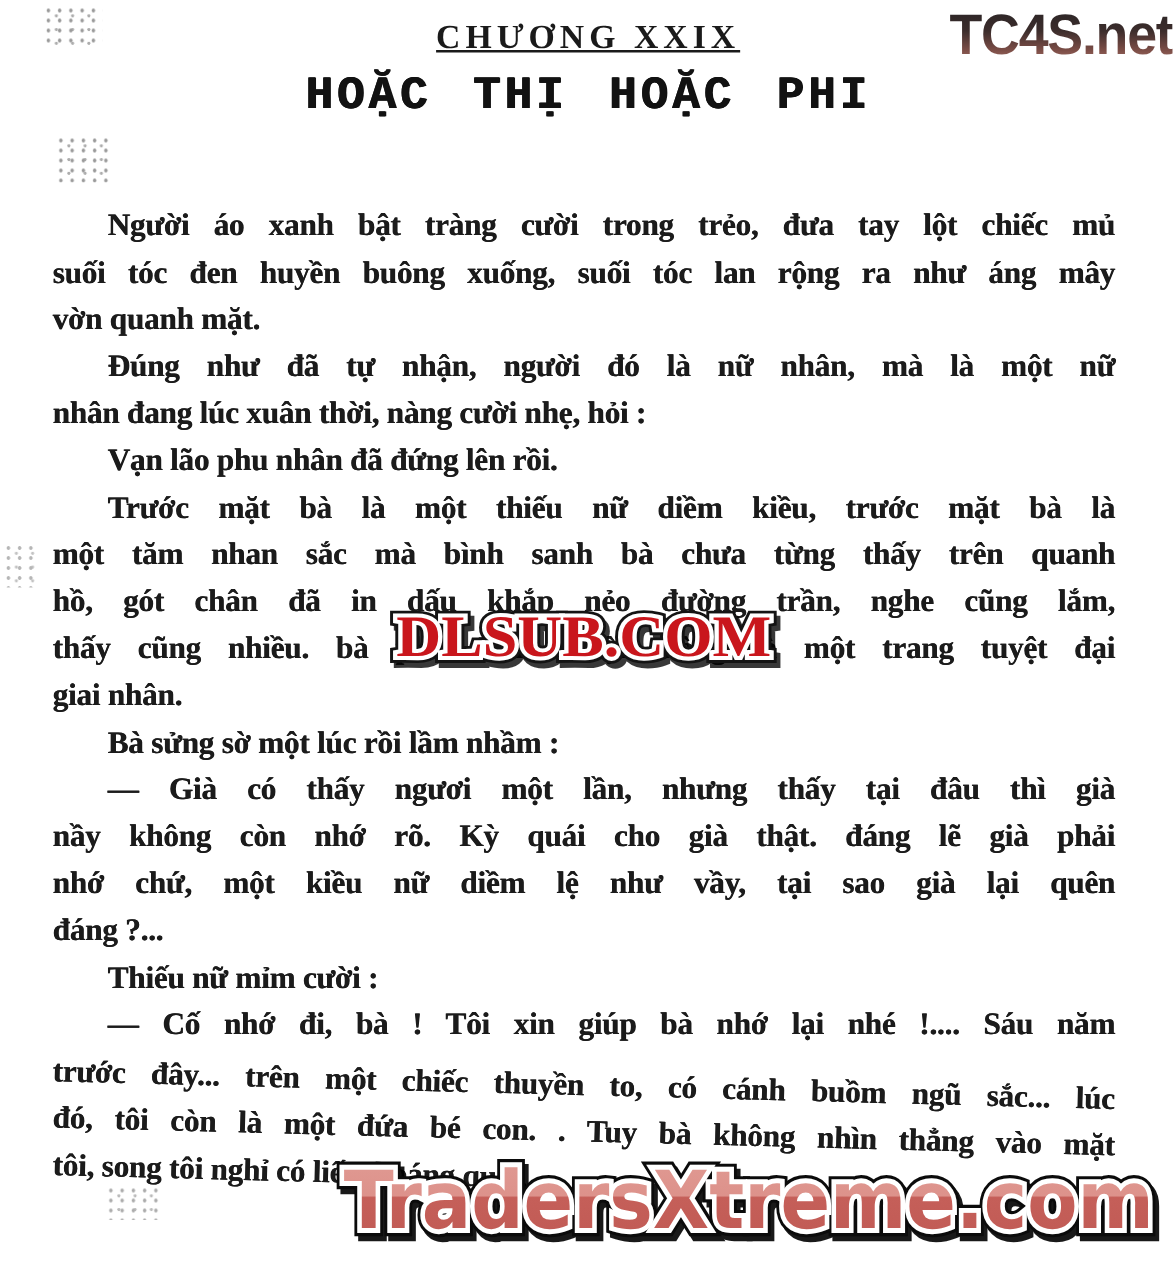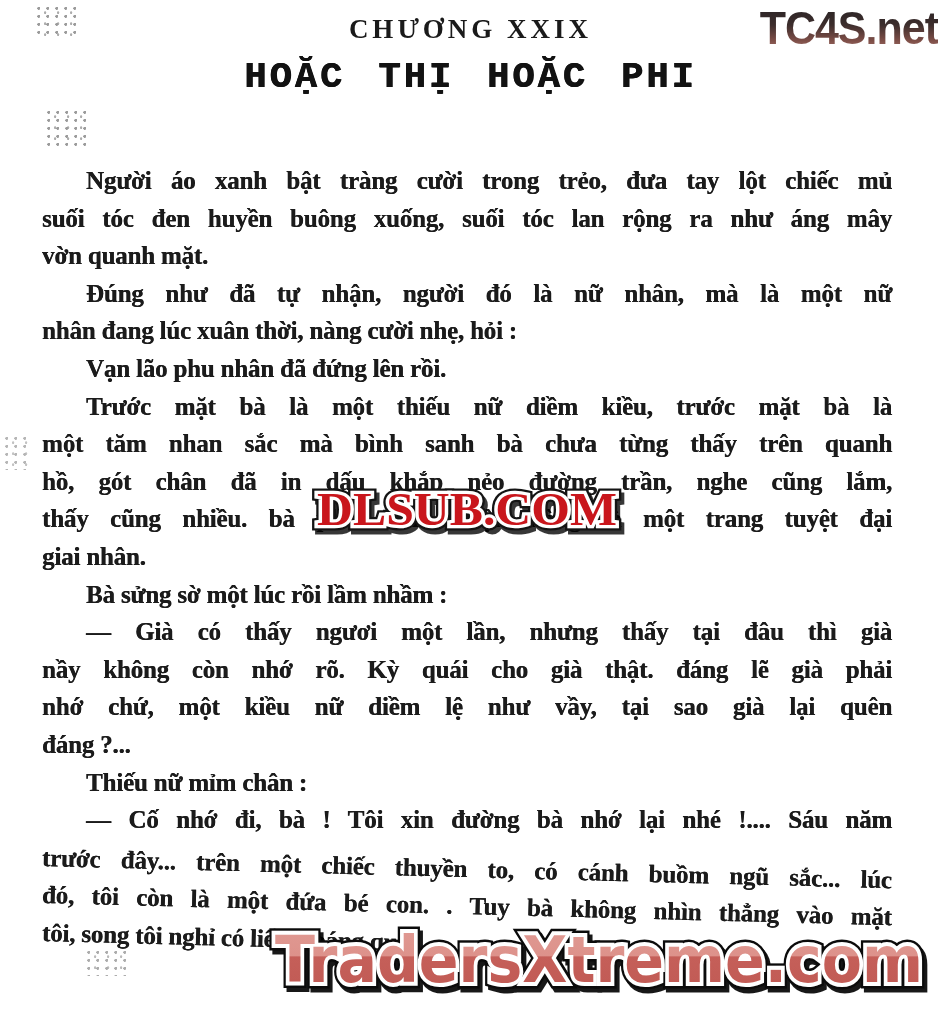--- a/index.html
+++ b/index.html
@@ -3,21 +3,21 @@
 <meta charset="utf-8">
 <style>
   html,body{margin:0;padding:0;background:#fff;}
   .page{
     position:relative;width:941px;height:1024px;background:#ffffff;overflow:hidden;
     font-family:"Liberation Serif",serif;color:#1c1c1c;
   }
   
   .chapter{
     position:absolute;top:14px;left:0;width:100%;text-align:center;
-    font-size:27px;font-weight:700;letter-spacing:4px;color:#1a1a1a;
+    font-size:27px;font-weight:700;letter-spacing:4px;color:#1a1a1a;text-decoration:underline;
   }
   .title{
     position:absolute;top:56px;left:0;width:100%;text-align:center;
     font-size:37px;font-weight:700;letter-spacing:3px;word-spacing:8px;color:#121212;
     text-shadow:0.7px 0 currentColor,0 0.4px currentColor;
     font-family:Liberation Mono, monospace;
   }
   
   .body{position:absolute;left:42px;top:124px;width:850px;z-index:2;margin-top:38px;}
   .line{
@@ -95,22 +95,22 @@
       <div class="line ind just">Trước mặt bà là một thiếu nữ diềm kiều, trước mặt bà là</div>
       <div class="line just">một tăm nhan sắc mà bình sanh bà chưa từng thấy trên quanh</div>
       <div class="line just">hồ, gót chân đã in dấu khắp nẻo đường trần, nghe cũng lắm,</div>
       <div class="line just">thấy cũng nhiều. bà phải nhìn nhận nàng là một trang tuyệt đại</div>
       <div class="line">giai nhân.</div>
       <div class="line ind">Bà sửng sờ một lúc rồi lầm nhầm :</div>
       <div class="line ind just">— Già có thấy ngươi một lần, nhưng thấy tại đâu thì già</div>
       <div class="line just">nầy không còn nhớ rõ. Kỳ quái cho già thật. đáng lẽ già phải</div>
       <div class="line just">nhớ chứ, một kiều nữ diềm lệ như vầy, tại sao già lại quên</div>
       <div class="line">đáng ?...</div>
-      <div class="line ind">Thiếu nữ mỉm chân :</div>
-      <div class="line ind just">— Cố nhớ đi, bà ! Tôi xin đường bà nhớ lại nhé !.... Sáu năm</div>
+      <div class="line ind">Thiếu nữ mỉm cười :</div>
+      <div class="line ind just">— Cố nhớ đi, bà ! Tôi xin giúp bà nhớ lại nhé !.... Sáu năm</div>
       <div class="line just tilt">trước đây... trên một chiếc thuyền to, có cánh buồm ngũ sắc... lúc</div>
       <div class="line just tilt">đó, tôi còn là một đứa bé con. . Tuy bà không nhìn thẳng vào mặt</div>
       <div class="line tilt">tôi, song tôi nghỉ có liếc thoáng qua .</div>
     </div>
 
   <svg class="wm-dlsub" width="330" height="66" viewBox="0 0 330 66">
     <text class="dl-shadow" x="12" y="52" textLength="300" lengthAdjust="spacingAndGlyphs">DLSUB.COM</text>
     <text class="dl-black" x="9" y="48" textLength="300" lengthAdjust="spacingAndGlyphs">DLSUB.COM</text>
     <text class="dl-white" x="9" y="48" textLength="300" lengthAdjust="spacingAndGlyphs">DLSUB.COM</text>
     <text class="dl-red" x="9" y="48" textLength="300" lengthAdjust="spacingAndGlyphs">DLSUB.COM</text>

